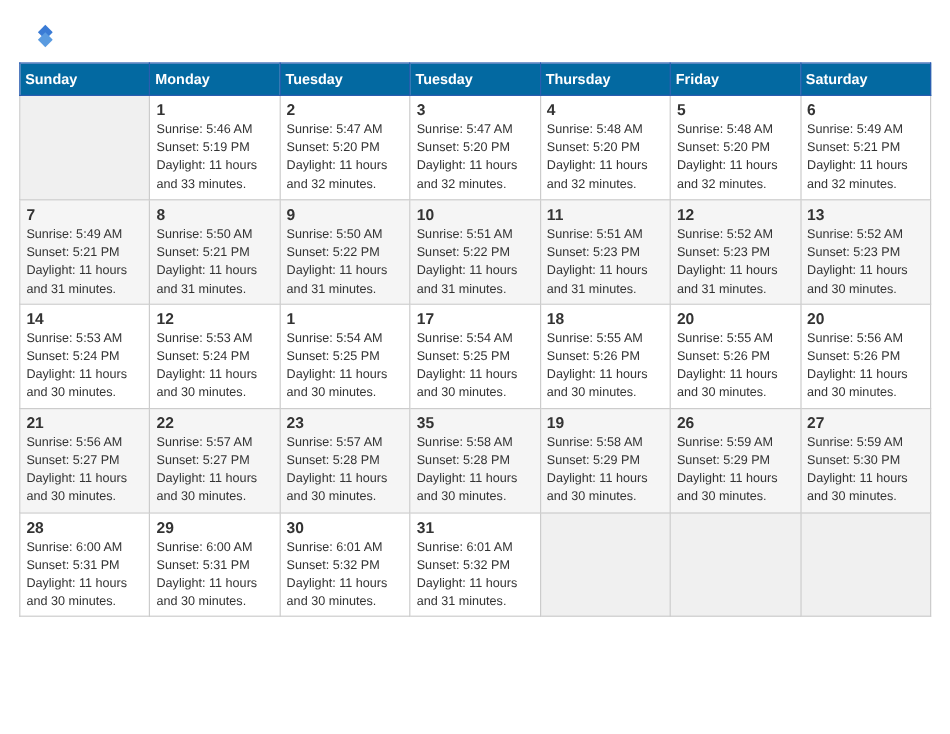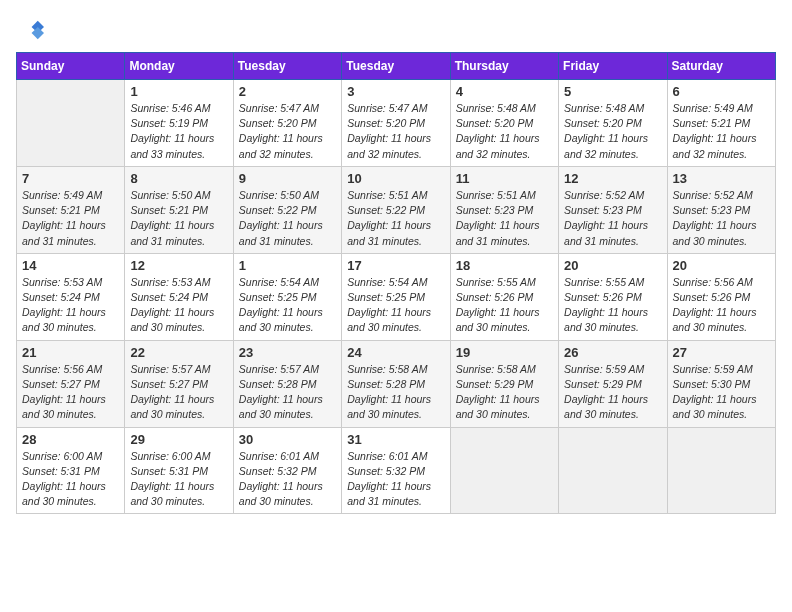--- a/index.html
+++ b/index.html
@@ -27,39 +27,39 @@
     }
     .title-block { text-align: right; }
     .main-title { font-size: 32px; font-weight: bold; color: #333; }
     .sub-title { font-size: 14px; color: #555; }
     table {
       width: 100%;
       border-collapse: collapse;
       font-size: 11px;
     }
     thead tr th {
-      background-color: #6d28d9;
+      background-color: #0369a1;
       color: #fff;
       padding: 6px 4px;
       text-align: left;
       font-size: 12px;
       font-weight: bold;
       border: 1px solid #2a5db0;
     }
     tbody tr td {
       border: 1px solid #ccc;
       padding: 4px 5px;
       vertical-align: top;
       width: 108px;
       min-height: 80px;
       background: #fff;
     }
     tbody tr td.empty { background: #f9f9f9; }
     .day-num { font-weight: bold; font-size: 13px; color: #333; display: block; margin-bottom: 2px; }
-    .day-info { font-size: 10.5px; color: #333; line-height: 1.45; font-style: italic; }
+    .day-info { font-size: 10.5px; color: #333; line-height: 1.45; }
     tbody tr:nth-child(odd) td { background: #ffffff; }
     tbody tr:nth-child(even) td { background: #f5f5f5; }
     tbody tr td.empty { background: #f0f0f0; }
   </style>
 </head>
 <body>
 
 <div class="header">
   <div class="logo">
     <svg class="logo-icon" viewBox="0 0 36 36">
@@ -186,21 +186,21 @@
         </td>
         <td>
           <span class="day-num">22</span>
           <div class="day-info">Sunrise: 5:57 AM<br>Sunset: 5:27 PM<br>Daylight: 11 hours<br>and 30 minutes.</div>
         </td>
         <td>
           <span class="day-num">23</span>
           <div class="day-info">Sunrise: 5:57 AM<br>Sunset: 5:28 PM<br>Daylight: 11 hours<br>and 30 minutes.</div>
         </td>
         <td>
-          <span class="day-num">24</span>
+          <span class="day-num">35</span>
           <div class="day-info">Sunrise: 5:58 AM<br>Sunset: 5:28 PM<br>Daylight: 11 hours<br>and 30 minutes.</div>
         </td>
         <td>
           <span class="day-num">19</span>
           <div class="day-info">Sunrise: 5:58 AM<br>Sunset: 5:29 PM<br>Daylight: 11 hours<br>and 30 minutes.</div>
         </td>
         <td>
           <span class="day-num">26</span>
           <div class="day-info">Sunrise: 5:59 AM<br>Sunset: 5:29 PM<br>Daylight: 11 hours<br>and 30 minutes.</div>
         </td>

